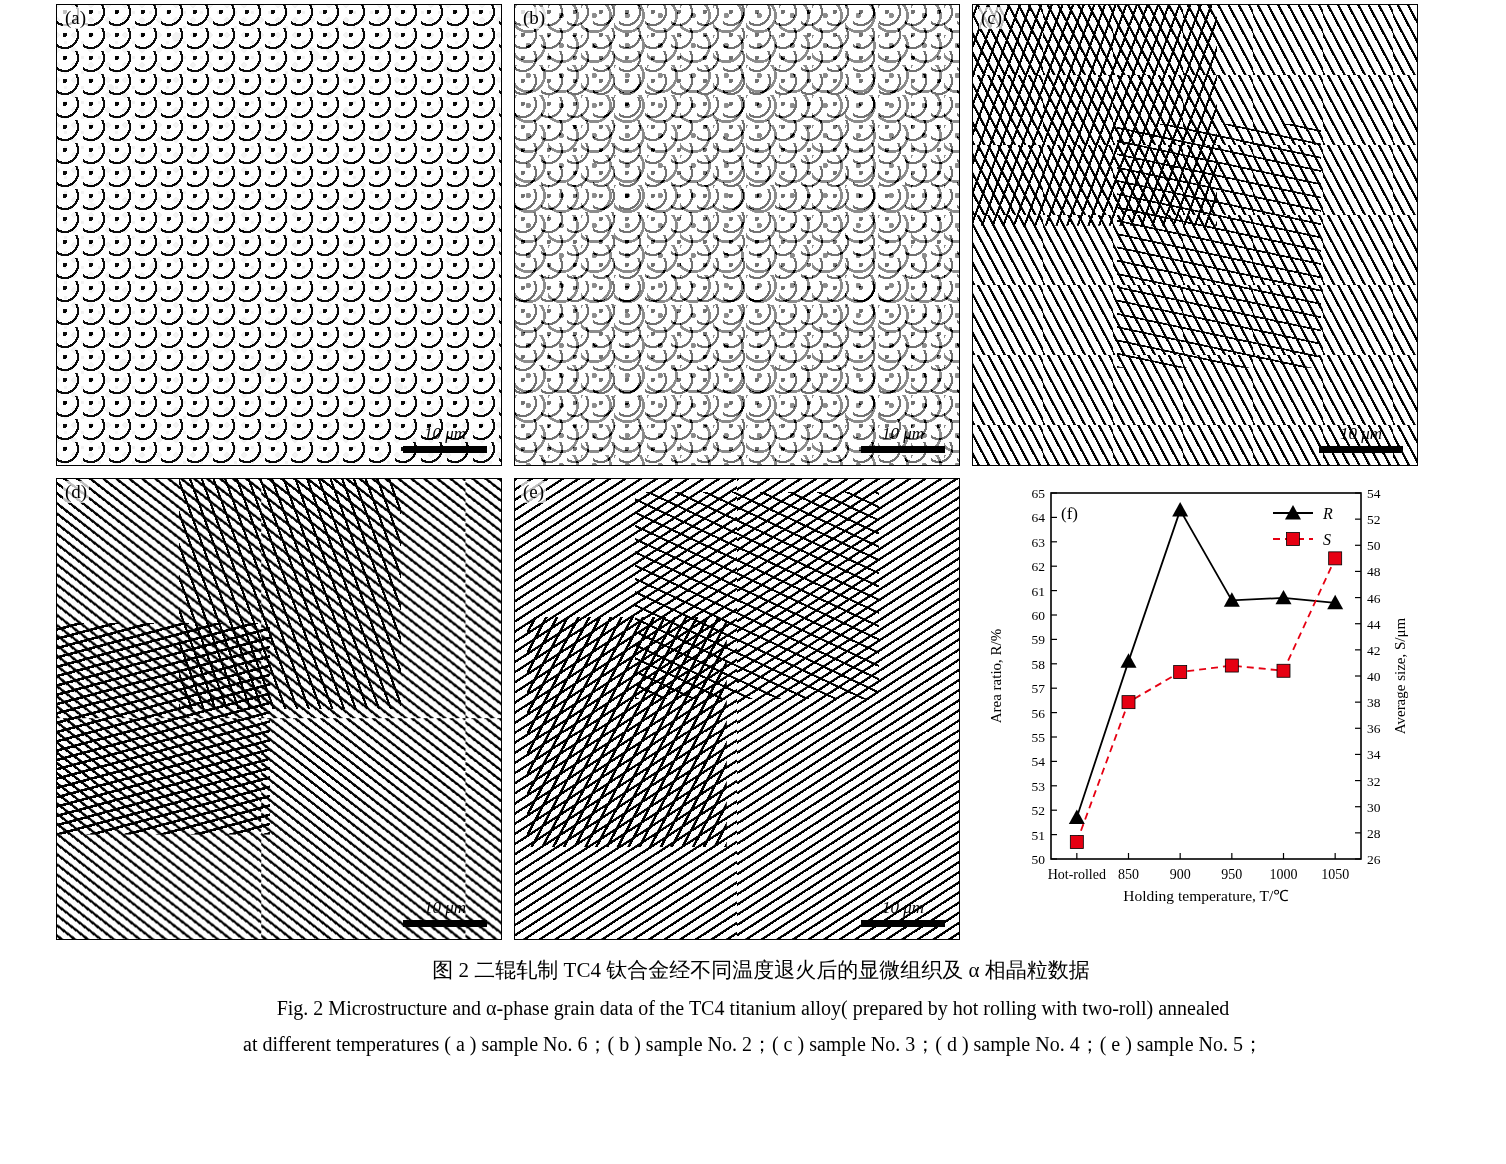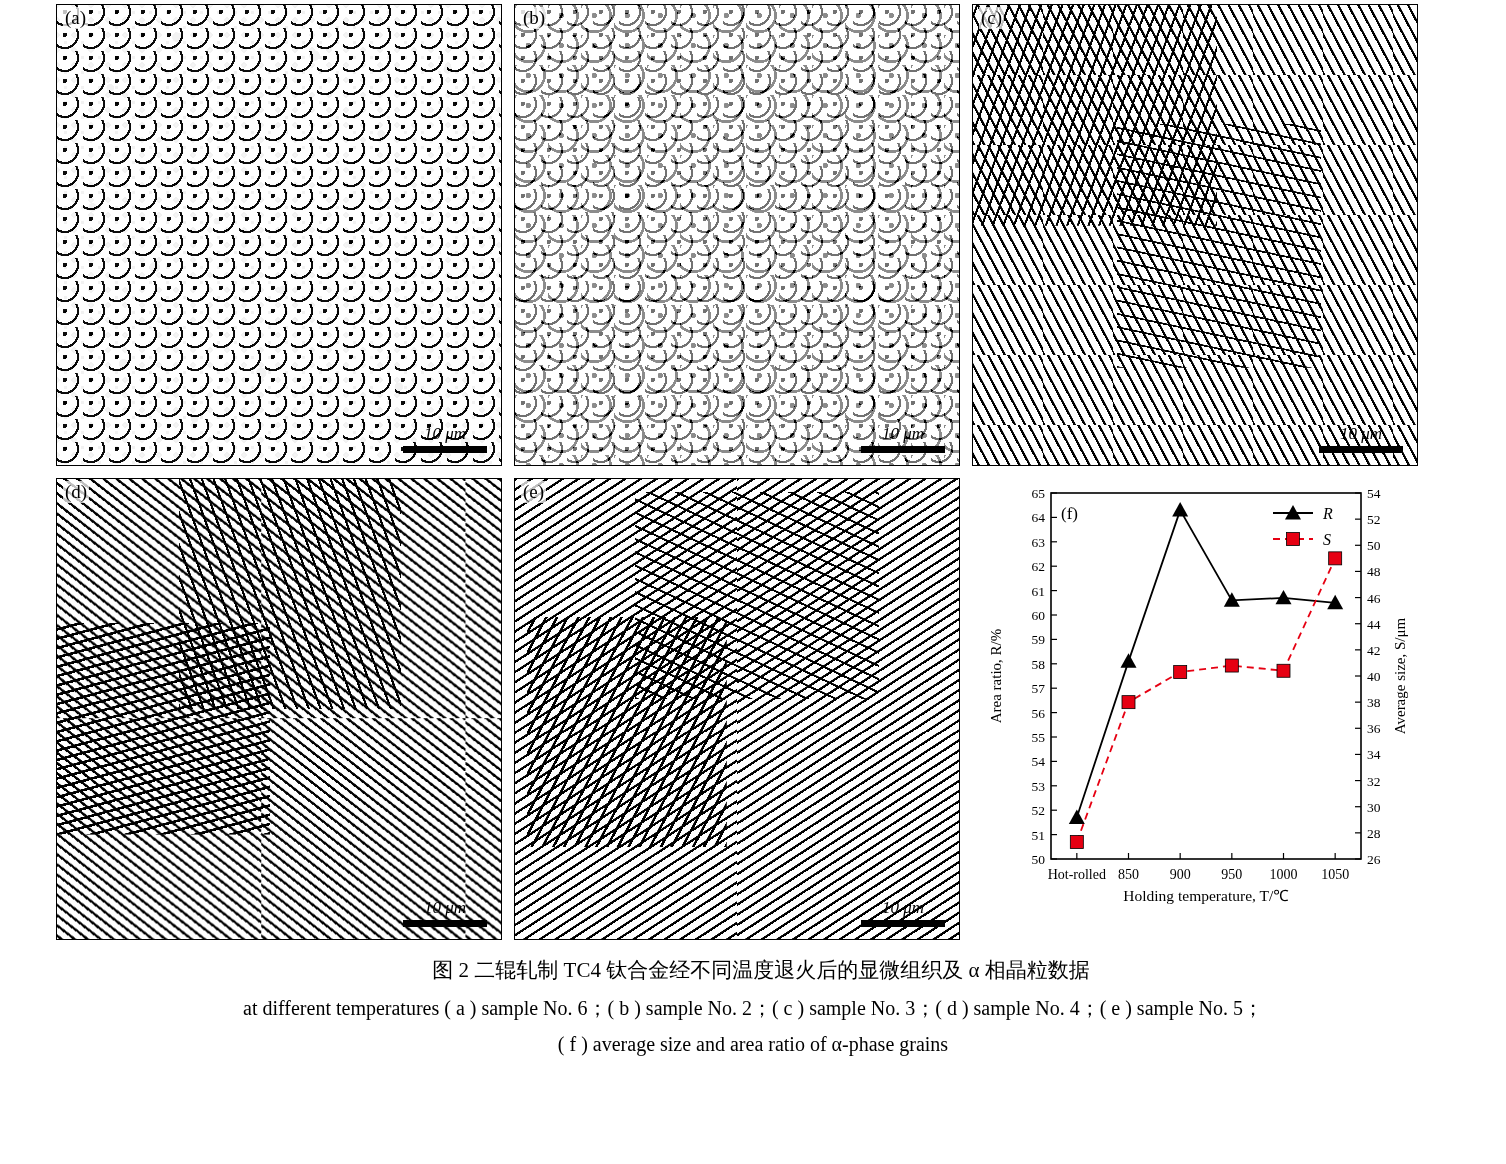--- a/index.html
+++ b/index.html
@@ -319,17 +319,17 @@
             <rect x="313.5" y="53.5" width="13" height="13" fill="#e60012" stroke="#000" stroke-width="0.8"></rect>
             <text x="350" y="66" font-size="16" font-style="italic" font-family="&quot;Liberation Serif&quot;,serif" fill="#000">S</text>
           </svg>
       </div>
 
     </div>
   </div>
 
   <div class="caption">
     <div class="cap-title">图 2   二辊轧制 TC4 钛合金经不同温度退火后的显微组织及 α 相晶粒数据</div>
+    <div class="cap-en">Fig. 2    Microstructure and α-phase grain data of the TC4 titanium alloy( prepared by hot rolling with two-roll)  annealed</div>
     <div class="cap-en">at different temperatures    ( a ) sample No. 6；( b ) sample No. 2；( c ) sample No. 3；( d ) sample No. 4；( e ) sample No. 5；</div>
-    <div class="cap-en">( f ) average size and area ratio of α-phase grains</div>
   </div>
 
 </div>
 
 </body></html>

